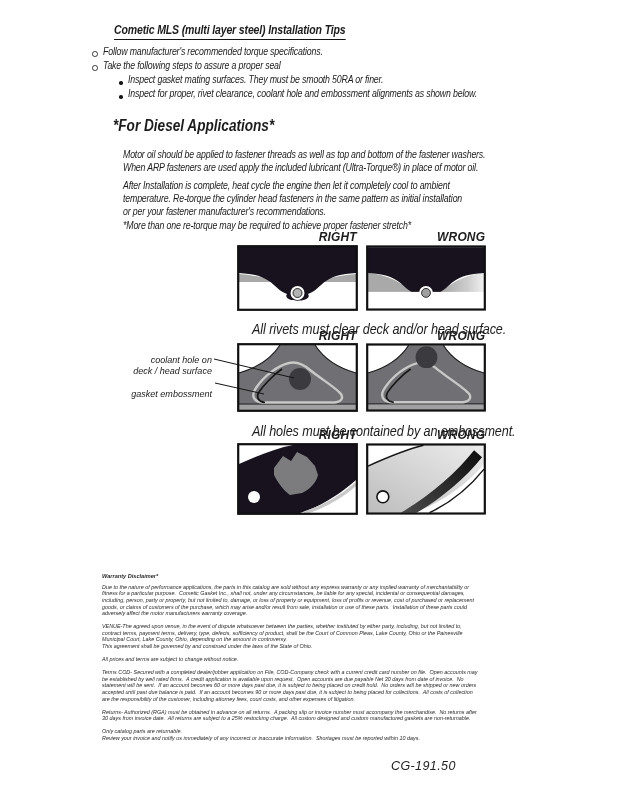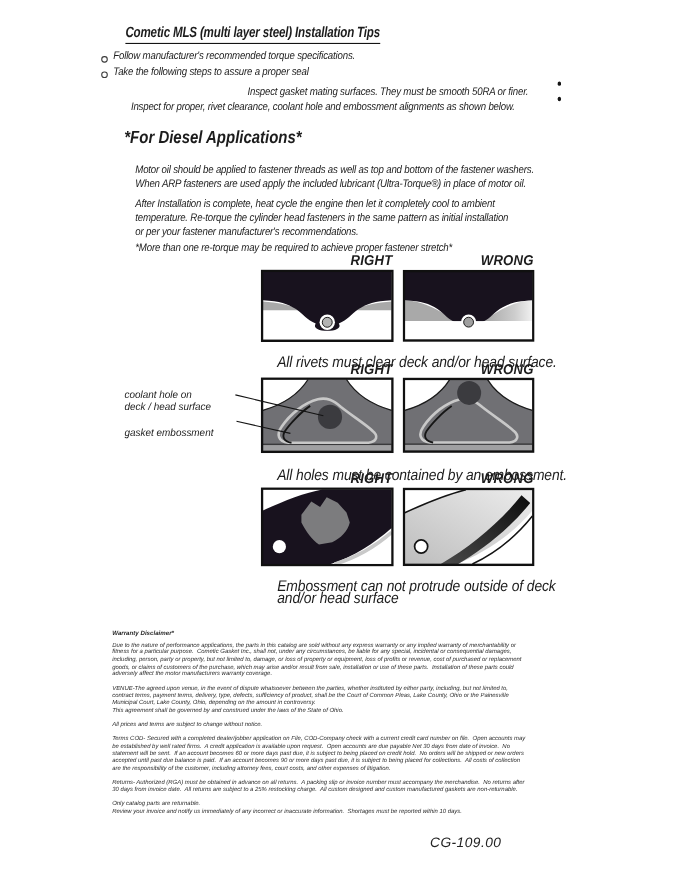--- a/index.html
+++ b/index.html
@@ -11,35 +11,35 @@
   .sx{display:inline-block;transform-origin:left center;white-space:nowrap;}
 
   
   .title{left:114px;top:22px;font-size:13.5px;font-weight:700;letter-spacing:-0.2px;}
   .title .sx{transform:scaleX(.78);border-bottom:1.6px solid #141414;padding-bottom:2px;}
   .bullets{left:92px;top:43px;font-size:10px;letter-spacing:-0.2px;}
   .b-row{display:flex;align-items:flex-end;height:13.9px;}
   .b-row .sx{transform:scaleX(.88);}
   .o-marker{width:3.6px;height:3.6px;border:1px solid #3a3a3a;border-radius:50%;margin:3.2px 5px 0 0;flex:none;}
   .d-marker{width:3.6px;height:3.6px;background:#141414;border-radius:50%;margin:3.4px 5px 0 0;flex:none;}
-  .sub{margin-left:27px;flex-direction:column;}
+  .sub{margin-left:27px;}
 
   
   .d-head{left:113px;top:117px;font-size:16px;font-weight:700;text-align:center;}
   .d-head .sx{transform:scaleX(.85);}
   .para{left:113px;font-size:10px;line-height:13px;letter-spacing:-0.2px;white-space:pre;}
   .para .sx{transform:scaleX(.88);white-space:pre;}
   .p1{top:135px;} .p2{top:166px;} .p3{top:206px;}
 
   
   .dg-label{width:121px;text-align:right;font-size:13px;font-weight:700;letter-spacing:.2px;}
   .dg-label .sx{transform-origin:center;transform:scaleX(.92);}
   .caption{left:237px;font-size:14px;letter-spacing:-0.1px;line-height:10.8px;white-space:pre;}
   .caption .sx{transform:scaleX(.9);white-space:pre;}
-  .side-label{left:98px;width:114px;font-size:9.5px;line-height:10.8px;white-space:pre;}
+  .side-label{left:98px;width:114px;text-align:right;font-size:9.5px;line-height:10.8px;white-space:pre;}
   .side-label .sx{transform-origin:right center;transform:scaleX(.95);white-space:pre;}
 
   .dbox{position:absolute;display:block;}
 
   
   .legal{left:102px;top:573px;width:470px;font-size:5.4px;line-height:1.22;color:#2a2a2a;}
   .legal h4{margin:0 0 4px 0;font-size:5.6px;}
   .legal p{margin:0 0 6.5px 0;white-space:pre;}
 
   .footer-code{left:391px;top:759px;font-size:12.5px;letter-spacing:.4px;color:#222;}
@@ -218,24 +218,20 @@
     <rect x="2" y="2" width="117" height="68" fill="#ffffff"></rect>
     <path fill="url(#gBand)" d="M2,23 C24,13 42,6 58,2 L119,2 L119,21 C101,43 73,61 49,70 L2,70 Z"></path>
     <path d="M2,23 C24,13 42,6 58,2" fill="none" stroke="#141414" stroke-width="1.4"></path>
     <path fill="url(#gDark)" d="M35,70 C63,54 91,30 109,7 L117,14 C99,37 72,58 51,70 Z"></path>
     <path d="M119,26 C103,46 83,61 64,70 L119,70 Z" fill="#ffffff"></path>
     <path d="M64,70 C83,61 103,46 119,26" fill="none" stroke="#141414" stroke-width="1.4"></path>
     <circle cx="17" cy="54" r="6" fill="#ffffff" stroke="#141414" stroke-width="1.6"></circle>
     <rect x="1.2" y="1.2" width="118.6" height="69.6" fill="none" stroke="#101010" stroke-width="2.2"></rect>
   </svg>
 
-  <div class="abs caption" style="top:516px">
-    <span class="sx">Embossment can not protrude outside of deck
-and/or head surface</span>
-  </div>
 
   <div class="abs legal">
     <h4>Warranty Disclaimer*</h4>
     <p>Due to the nature of performance applications, the parts in this catalog are sold without any express warranty or any implied warranty of merchantability or
 fitness for a particular purpose.  Cometic Gasket Inc., shall not, under any circumstances, be liable for any special, incidental or consequential damages,
 including, person, party or property, but not limited to, damage, or loss of property or equipment, loss of profits or revenue, cost of purchased or replacement
 goods, or claims of customers of the purchase, which may arise and/or result from sale, installation or use of these parts.  Installation of these parts could
 adversely affect the motor manufacturers warranty coverage.</p>
     <p>VENUE-The agreed upon venue, in the event of dispute whatsoever between the parties, whether instituted by either party, including, but not limited to,
 contract terms, payment terms, delivery, type, defects, sufficiency of product, shall be the Court of Common Pleas, Lake County, Ohio or the Painesville
@@ -246,15 +242,15 @@
 be established by well rated firms.  A credit application is available upon request.  Open accounts are due payable Net 30 days from date of invoice.  No
 statement will be sent.  If an account becomes 60 or more days past due, it is subject to being placed on credit hold.  No orders will be shipped or new orders
 accepted until past due balance is paid.  If an account becomes 90 or more days past due, it is subject to being placed for collections.  All costs of collection
 are the responsibility of the customer, including attorney fees, court costs, and other expenses of litigation.</p>
     <p>Returns- Authorized (RGA) must be obtained in advance on all returns.  A packing slip or invoice number must accompany the merchandise.  No returns after
 30 days from invoice date.  All returns are subject to a 25% restocking charge.  All custom designed and custom manufactured gaskets are non-returnable.</p>
     <p>Only catalog parts are returnable.
 Review your invoice and notify us immediately of any incorrect or inaccurate information.  Shortages must be reported within 10 days.</p>
   </div>
 
-  <div class="abs footer-code">CG-109.00</div>
+  <div class="abs footer-code">CG-191.50</div>
 
 </div>
 
 </body></html>

